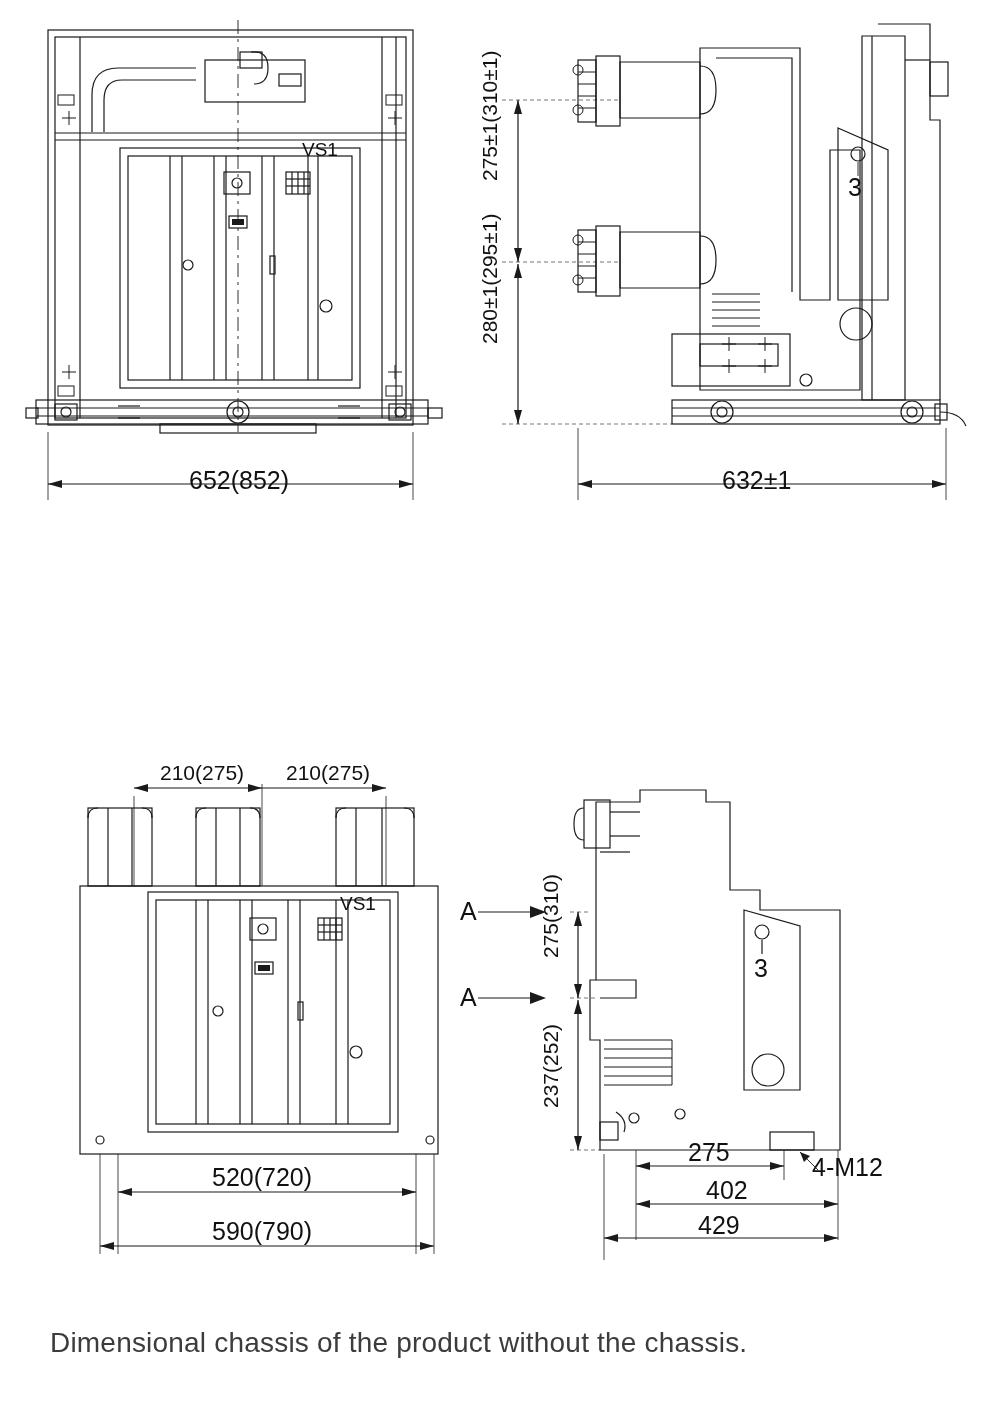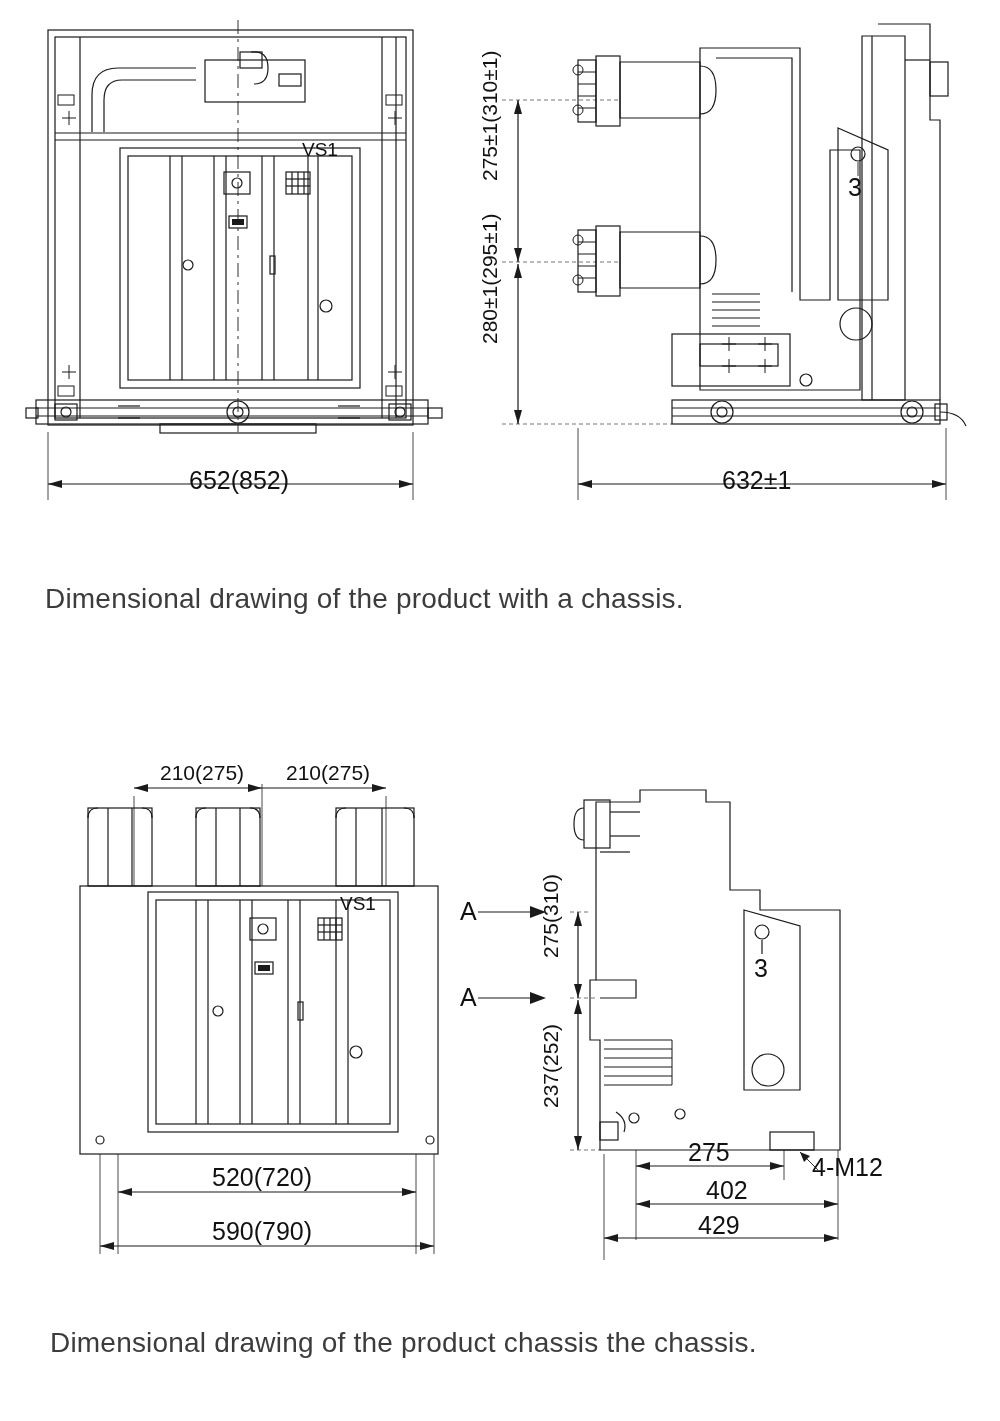--- a/index.html
+++ b/index.html
@@ -213,21 +213,20 @@
     </g>
 
     <text class="lbl-vs" x="302" y="156">VS1</text>
     <text class="lbl-big" x="189" y="489">652(852)</text>
     <text class="lbl" x="497" y="181" transform="rotate(-90 497 181)">275±1(310±1)</text>
     <text class="lbl" x="497" y="344" transform="rotate(-90 497 344)">280±1(295±1)</text>
     <text class="lbl-big" x="722" y="489">632±1</text>
     <text class="lbl-big" x="848" y="196">3</text>
   </svg>
 
-  <div class="cap" id="caption-1">Dimensional drawing of the product with a chassis.</div>
 
   <svg id="figure-2" width="1000" height="560" viewBox="0 0 1000 560" style="position:absolute; left:0; top:740px;">
     <g fill="none" stroke="#1a1a1a" stroke-width="1.2">
 
       <rect x="88" y="68" width="64" height="78"></rect>
       <line x1="108" y1="68" x2="108" y2="146"></line>
       <line x1="132" y1="68" x2="132" y2="146"></line>
       <path d="M88 78 Q88 68 98 68"></path>
         <path d="M142 68 Q152 68 152 78"></path>
 
@@ -367,15 +366,15 @@
 
     <text class="lbl" x="558" y="218" transform="rotate(-90 558 218)">275(310)</text>
     <text class="lbl" x="558" y="368" transform="rotate(-90 558 368)">237(252)</text>
     <text class="lbl-big" x="688" y="421">275</text>
     <text class="lbl-big" x="706" y="459">402</text>
     <text class="lbl-big" x="698" y="494">429</text>
     <text class="lbl-big" x="754" y="237">3</text>
     <text class="lbl-big" x="812" y="436">4-M12</text>
   </svg>
 
-  <div class="cap" id="caption-2">Dimensional drawing of the product chassis the chassis.</div>
+  <div class="cap" id="caption-2">Dimensional chassis of the product without the chassis.</div>
 
 </div>
 
 </body></html>

